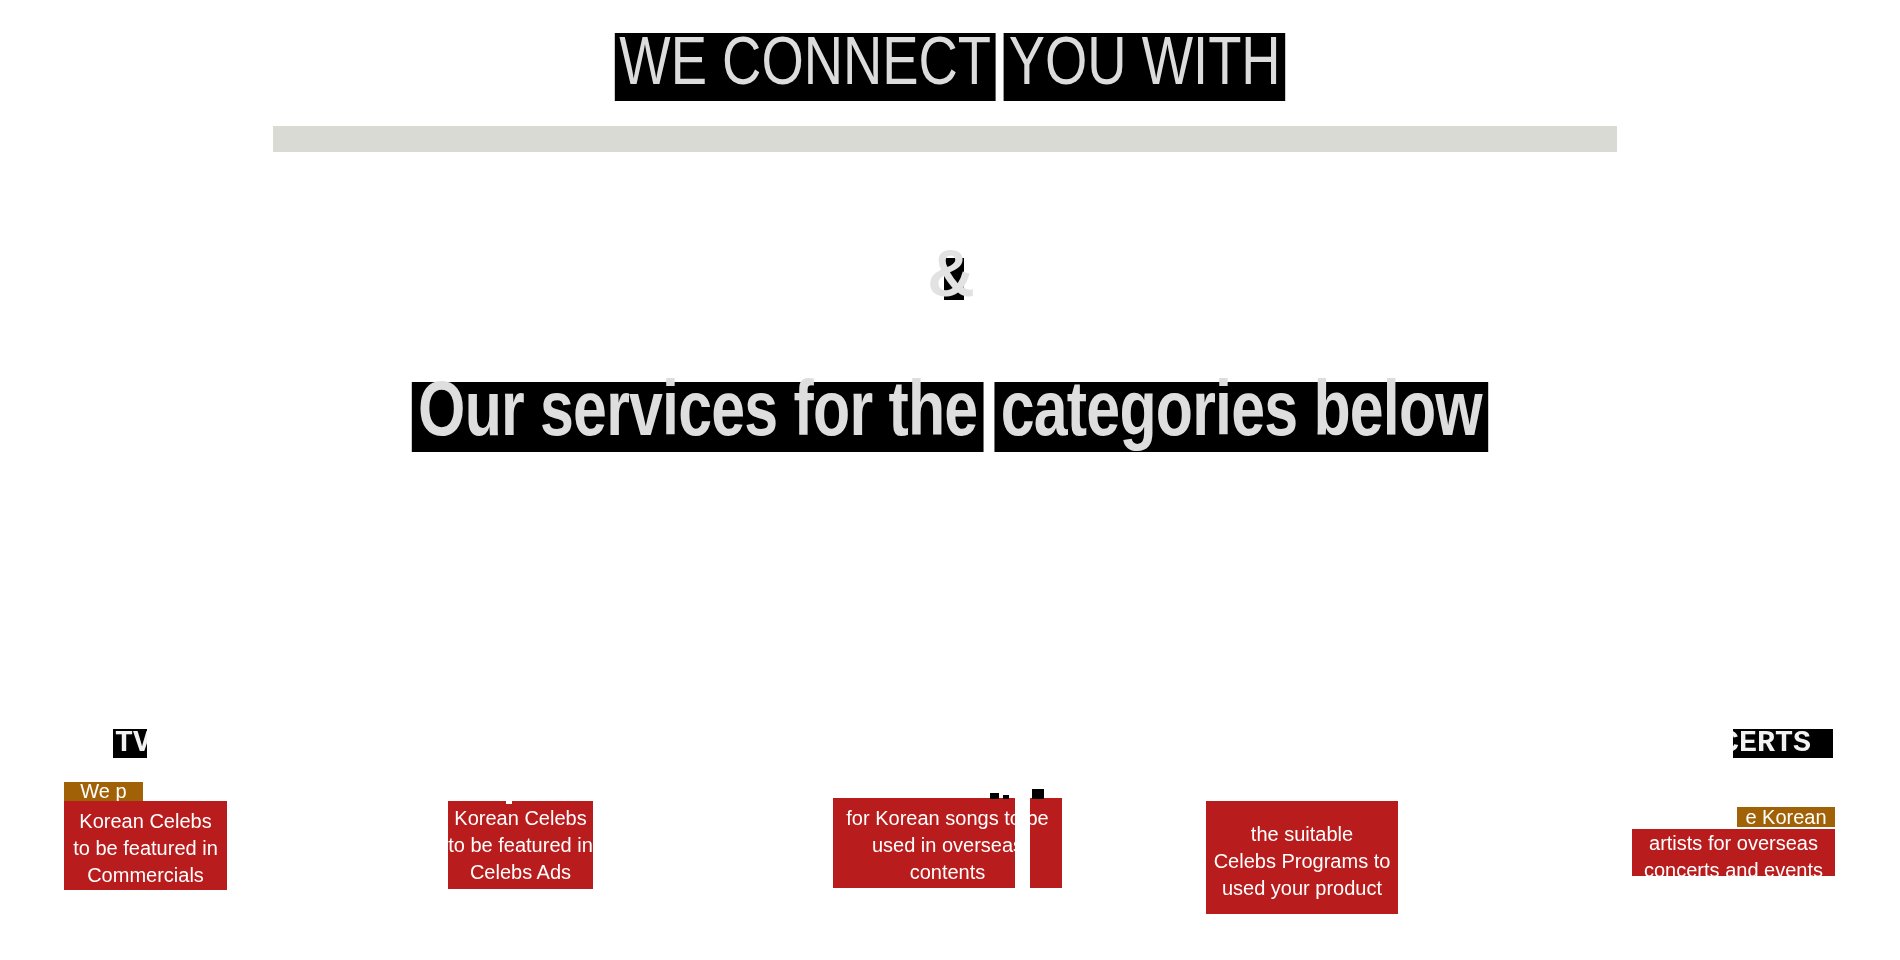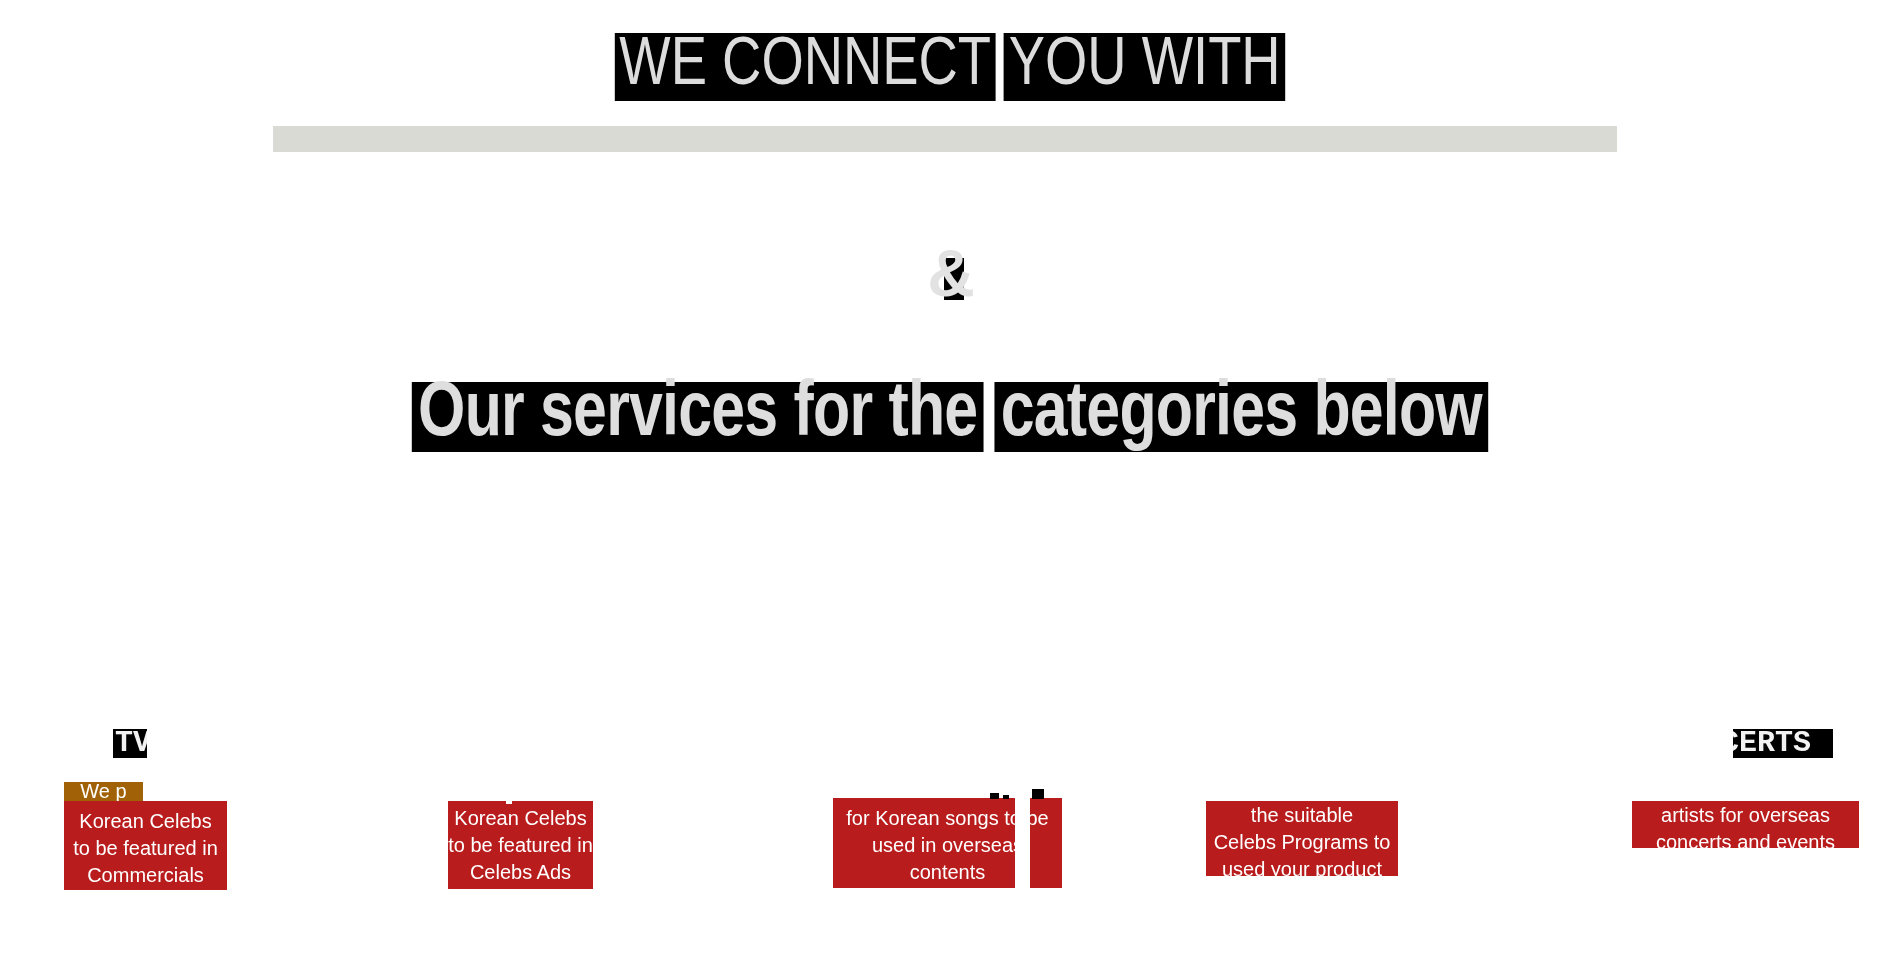--- a/index.html
+++ b/index.html
@@ -94,27 +94,27 @@
   #c2-frag{left:506px;top:799px;width:6px;height:5px;}
 
   
   #c3-main{left:833px;top:798px;width:229px;height:90px;padding-top:7px;box-sizing:border-box;}
   #c3-strip{left:1015px;top:798px;width:15px;height:90px;}
   #c3-f1{left:990px;top:793px;width:9px;height:6px;}
   #c3-f2{left:1003px;top:795px;width:6px;height:4px;}
   #c3-f3{left:1032px;top:789px;width:12px;height:10px;}
 
   
-  #c4-main{left:1206px;top:801px;width:192px;height:75px;padding-top:1px;box-sizing:border-box;}
+  #c4-main{left:1206px;top:801px;width:192px;height:113px;padding-top:20px;box-sizing:border-box;}
 
   
   #c5-h{left:1733px;top:729px;width:100px;height:29px;}
   #c5-h .shift{display:inline-block;margin-left:-12px;}
   #c5-r1{left:1737px;top:781px;width:98px;height:20px;line-height:20px;margin-top:26px;}
-  #c5-main{left:1632px;top:801px;width:227px;height:47px;padding-top:1px;box-sizing:border-box;}
+  #c5-main{left:1632px;top:829px;width:203px;height:47px;padding-top:1px;box-sizing:border-box;}
 </style>
 </head>
 <body>
 
 <div class="stage">
 
   <div class="tagline"><span class="hl-t">WE CONNECT</span><span class="hl-t">YOU WITH</span></div>
 
   <div class="divider"></div>
 

